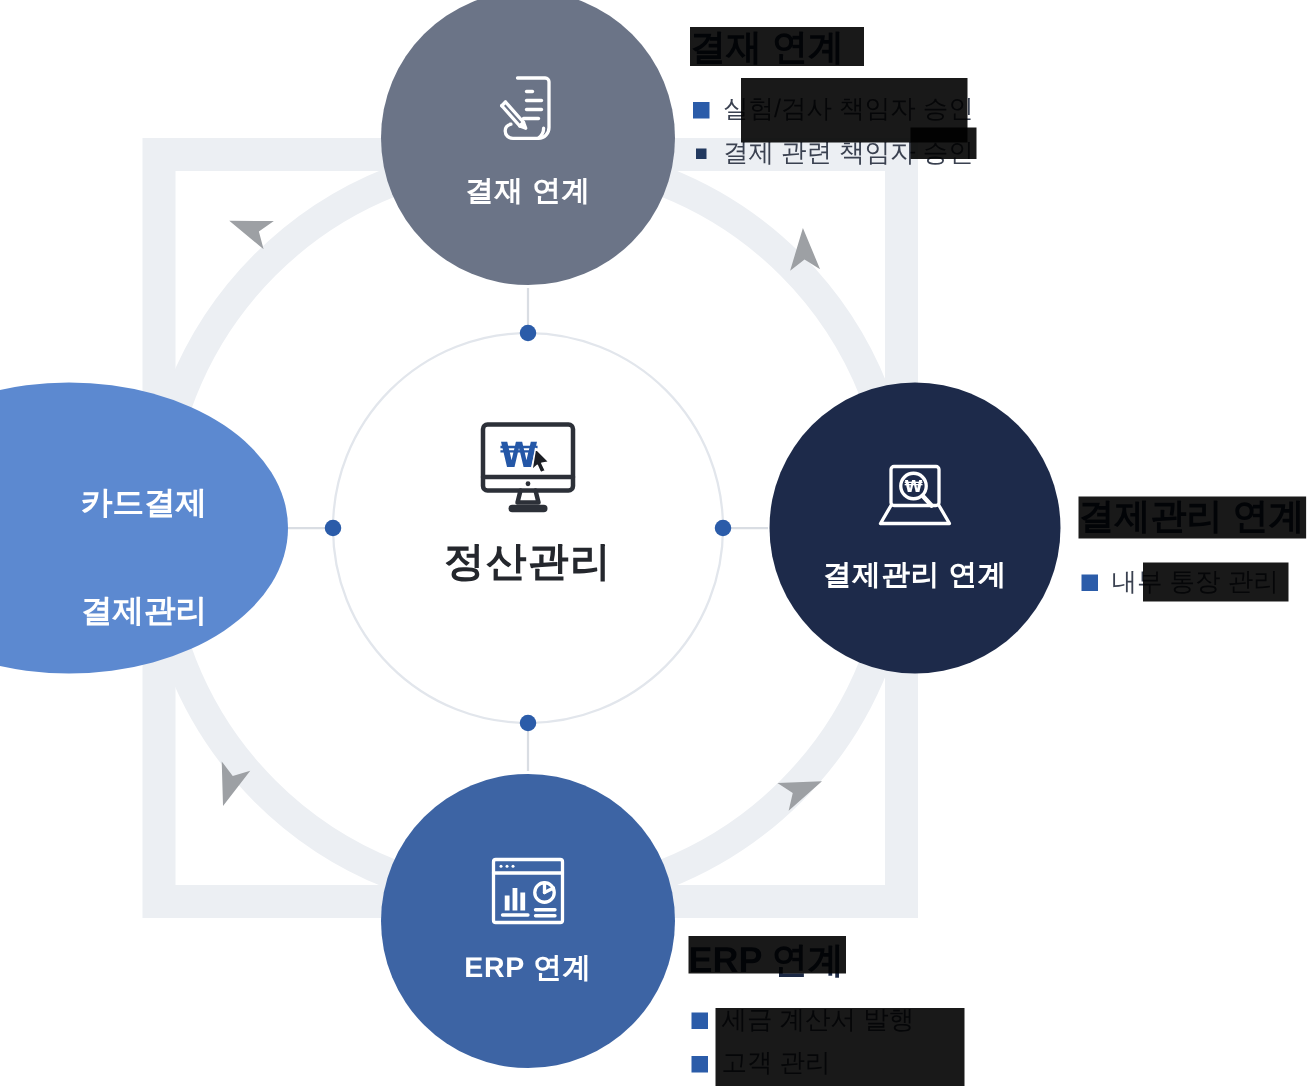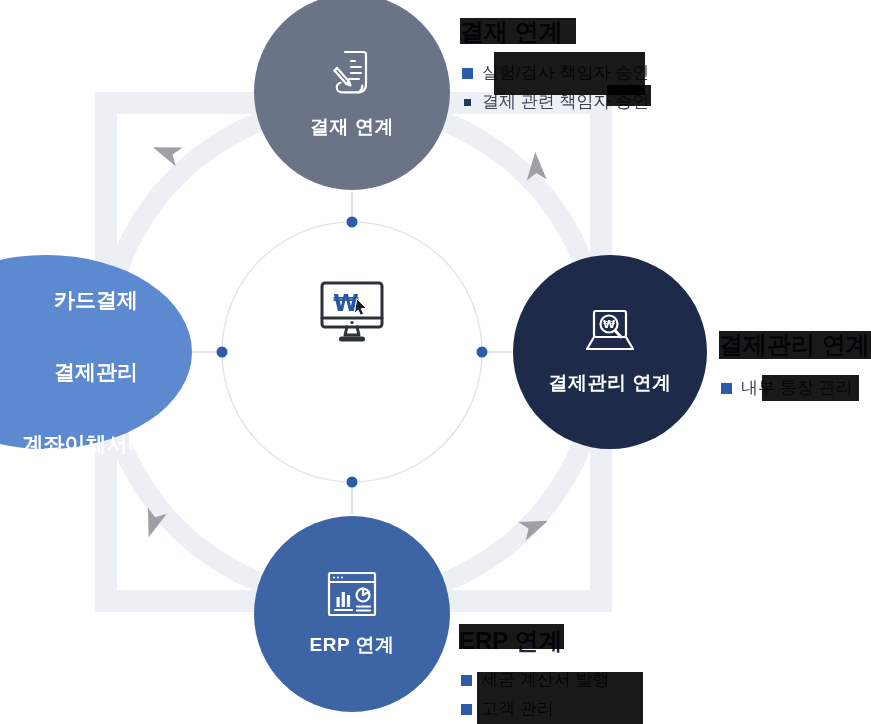--- a/index.html
+++ b/index.html
@@ -89,21 +89,20 @@
       <line x1="11.5" y1="26.5" x2="23.5" y2="40"></line>
       <path d="M11.5,26.5 L14,24"></path>
       <path d="M23.5,40 L27.5,41.5 L26,37.5 Z" fill="#fff"></path>
     </svg>
     <span class="node-label">결재 연계</span>
   </div>
 
   <div class="node node-left">
     <div class="line">카드결제</div>
     <div class="line">결제관리</div>
-    <div class="line">계좌이체서비스</div>
   </div>
 
   <div class="node node-right">
     <svg class="node-icon" width="64" height="50" viewBox="0 0 64 50" fill="none" stroke="#fff" stroke-width="2.2" stroke-linecap="round" stroke-linejoin="round">
       <rect x="16" y="3" width="32" height="26" rx="2"></rect>
       <path d="M16,29 L9,41 H55 L48,29"></path>
       <circle cx="31" cy="16" r="8.5"></circle>
       <line x1="37.5" y1="23" x2="43" y2="29" stroke-width="3"></line>
       <text x="31" y="20" text-anchor="middle" font-size="11" font-weight="bold" fill="#fff" stroke="none">₩</text>
     </svg>
@@ -133,20 +132,21 @@
   <div class="center-group">
     <svg class="node-icon" width="76" height="64" viewBox="0 0 76 64" fill="none" stroke="#2c3038" stroke-width="3" stroke-linecap="round" stroke-linejoin="round" style="margin:0 auto;">
       <rect x="8" y="3" width="60" height="44" rx="3"></rect>
       <line x1="8" y1="38" x2="68" y2="38"></line>
       <circle cx="38" cy="42.5" r="1.6" fill="#2c3038" stroke="none"></circle>
       <path d="M33,47 L31,55 H45 L43,47"></path>
       <rect x="25" y="56.5" width="26" height="5" rx="2.5" fill="#2c3038" stroke="none"></rect>
       <text x="32" y="31" text-anchor="middle" font-size="23" font-weight="bold" fill="#2457a7" stroke="none">₩</text>
       <polygon points="43,19 52,28 47.2,28.8 49.6,33.8 46.4,35.2 44.2,30.2 40.6,33.4" fill="#1b1e24" stroke="#fff" stroke-width="1"></polygon>
     </svg>
+    <div class="center-label">정산관리</div>
   </div>
 
   <div class="ann ann-top">
     <div class="ann-heading">결재 연계</div>
     <div class="bullet-row row1">
       <span class="bullet"></span>
       <span class="bullet-label">실험/검사 책임자 승인</span>
     </div>
     <div class="bullet-row row2">
       <span class="bullet small"></span>

